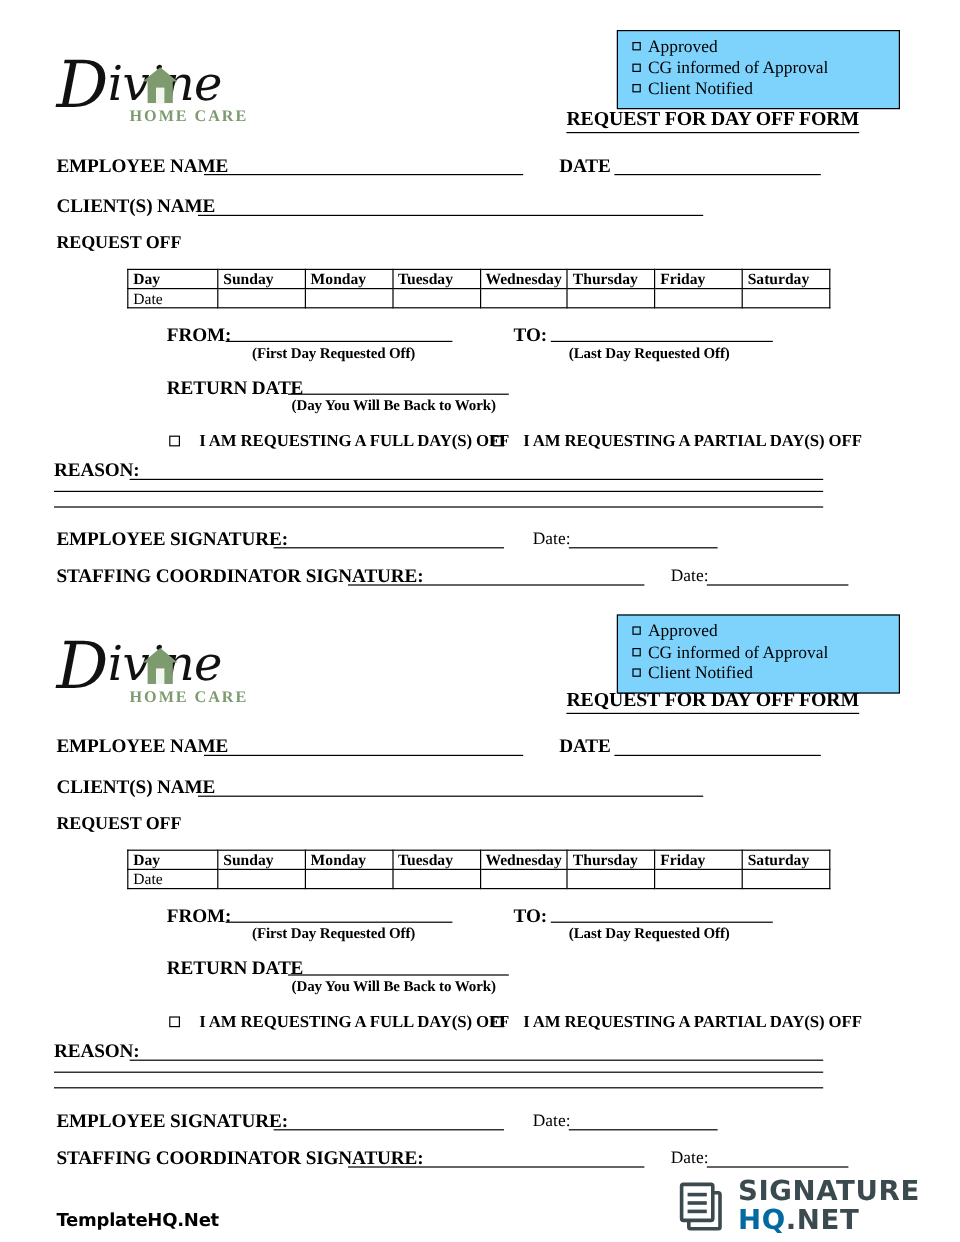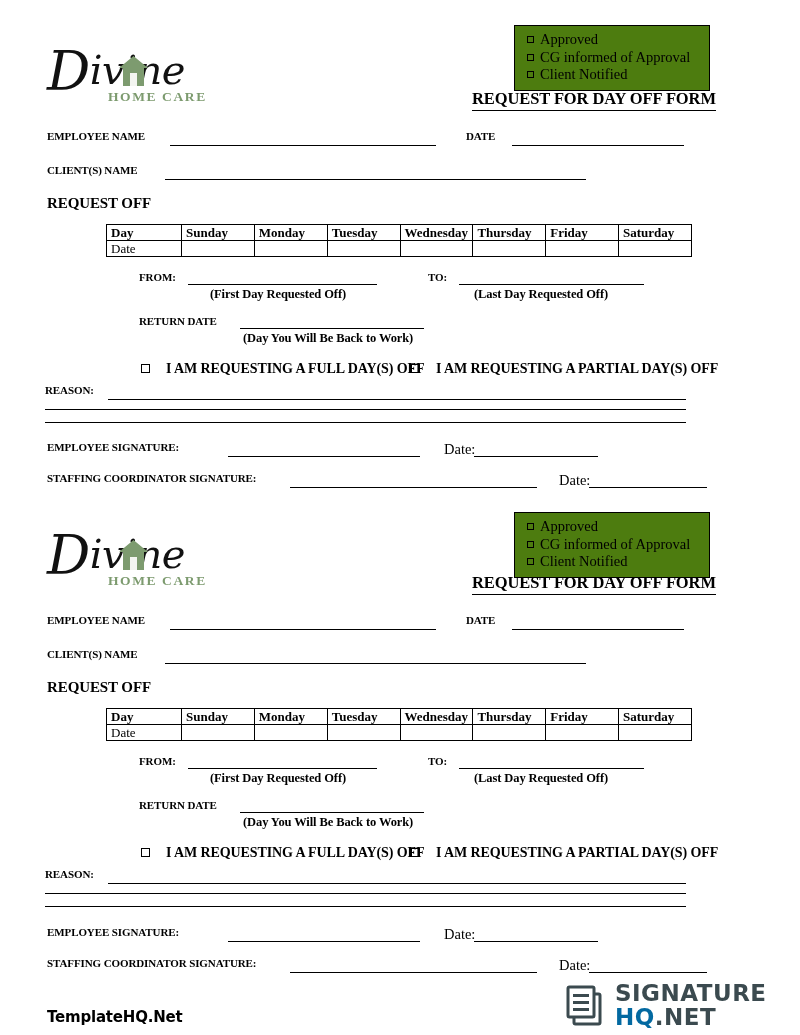--- a/index.html
+++ b/index.html
@@ -71,23 +71,23 @@
     font-size: 13.5px;
     letter-spacing: 1.6px;
     color: #7d9b6f;
     white-space: nowrap;
   }
 
   
   .approval-box {
     position: absolute;
     left: 514px;
-    width: 196px;
+    width: 236px;
     border: 1.6px solid #000000;
-    background: #4d7c0f;
+    background: #7dd3fc;
     box-sizing: border-box;
     padding: 5px 0 6px 12px;
   }
   .approval-item {
     font-family: "Liberation Serif", serif;
     font-size: 14.5px;
     line-height: 17.5px;
     white-space: nowrap;
     color: #000;
   }
@@ -112,21 +112,21 @@
     border-bottom: 1.6px solid #000;
     padding-bottom: 1px;
     white-space: nowrap;
   }
 
   
   .lbl {
     position: absolute;
     font-family: "Liberation Serif", serif;
     font-weight: bold;
-    font-size: 11px;
+    font-size: 16px;
     white-space: nowrap;
     letter-spacing: -0.1px;
   }
   .lbl-reg {
     position: absolute;
     font-family: "Liberation Serif", serif;
     font-weight: normal;
     font-size: 14.5px;
     white-space: nowrap;
   }

